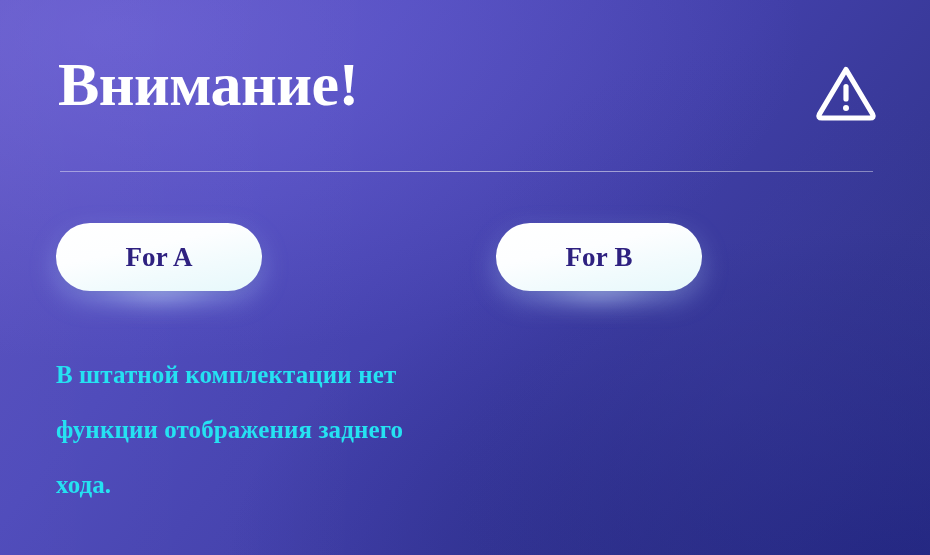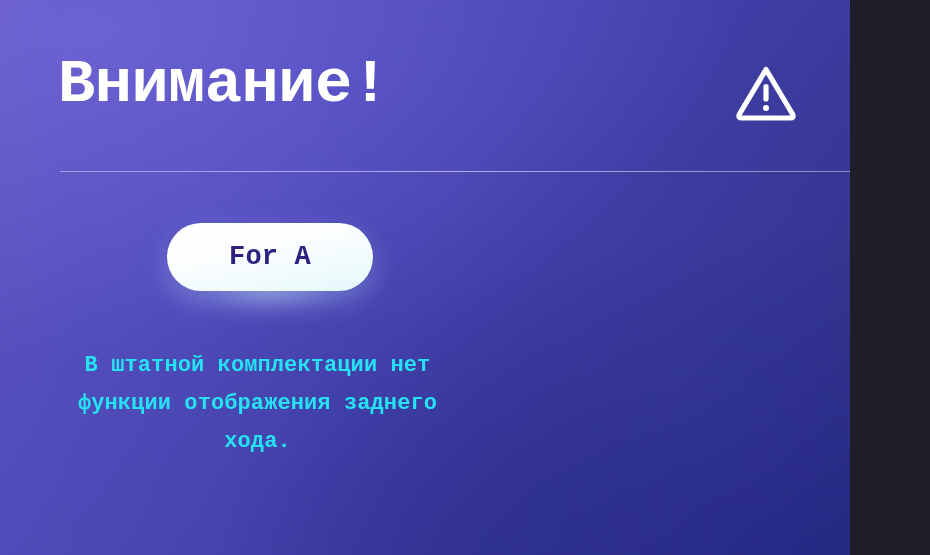--- a/index.html
+++ b/index.html
@@ -2,24 +2,24 @@
 <html><head>
 <meta charset="utf-8">
 <style>
   html, body {
     margin: 0;
     padding: 0;
     background: #1e1e2a;
   }
   #slide {
     position: relative;
-    width: 850px;
+    width: 930px;
     height: 555px;
     overflow: hidden;
-    font-family: Liberation Mono, monospace;
+    font-family: Liberation Serif, serif;
     background:
       radial-gradient(120% 95% at 12% 6%, rgba(120,108,225,0.55) 0%, rgba(120,108,225,0.0) 62%),
       radial-gradient(110% 90% at 96% 100%, rgba(32,36,126,0.85) 0%, rgba(32,36,126,0.0) 65%),
       linear-gradient(128deg, #5b51bf 0%, #4d49ba 30%, #413fa8 57%, #343691 80%, #2d3189 100%);
   }
   
   #slide .sheen-a {
     position: absolute;
     left: -10%;
     top: -30%;
@@ -68,21 +68,21 @@
     height: 1px;
     background: linear-gradient(90deg, rgba(255,255,255,0.42) 0%, rgba(255,255,255,0.55) 50%, rgba(255,255,255,0.40) 100%);
   }
 
   
   .col {
     position: absolute;
     top: 223px;
     width: 410px;
   }
-  .col-a { left: 65px; text-align: center; }
+  .col-a { left: 56px; }
   .col-b { left: 496px; }
 
   .pill-wrap {
     position: relative;
     display: inline-block;
   }
   .pill-glow {
     position: absolute;
     left: 8px;
     right: 8px;
@@ -107,23 +107,23 @@
       0 10px 26px rgba(180,205,255,0.35),
       0 2px 6px rgba(40,40,120,0.18);
     color: #2e2180;
     font-size: 27px;
     font-weight: 700;
     letter-spacing: 0.2px;
   }
 
   .body-text {
     margin: 56px 0 0 0;
-    font-size: 22px;
+    font-size: 25px;
     font-weight: 700;
-    line-height: 38px;
+    line-height: 55px;
     color: #25e2f2;
     letter-spacing: 0.1px;
     max-width: 385px;
   }
   .col-b .body-text { max-width: 390px; }
 </style>
 </head>
 <body>
 
 <div id="slide">
@@ -145,15 +145,19 @@
 
   <div class="col col-a">
     <div class="pill-wrap">
       <div class="pill-glow"></div>
       <div class="pill">For A</div>
     </div>
     <p class="body-text">В штатной комплектации нет функции отображения заднего хода.</p>
   </div>
 
   <div class="col col-b">
+    <div class="pill-wrap">
+      <div class="pill-glow"></div>
+      <div class="pill">For B</div>
+    </div>
   </div>
 
 </div>
 
 </body></html>

